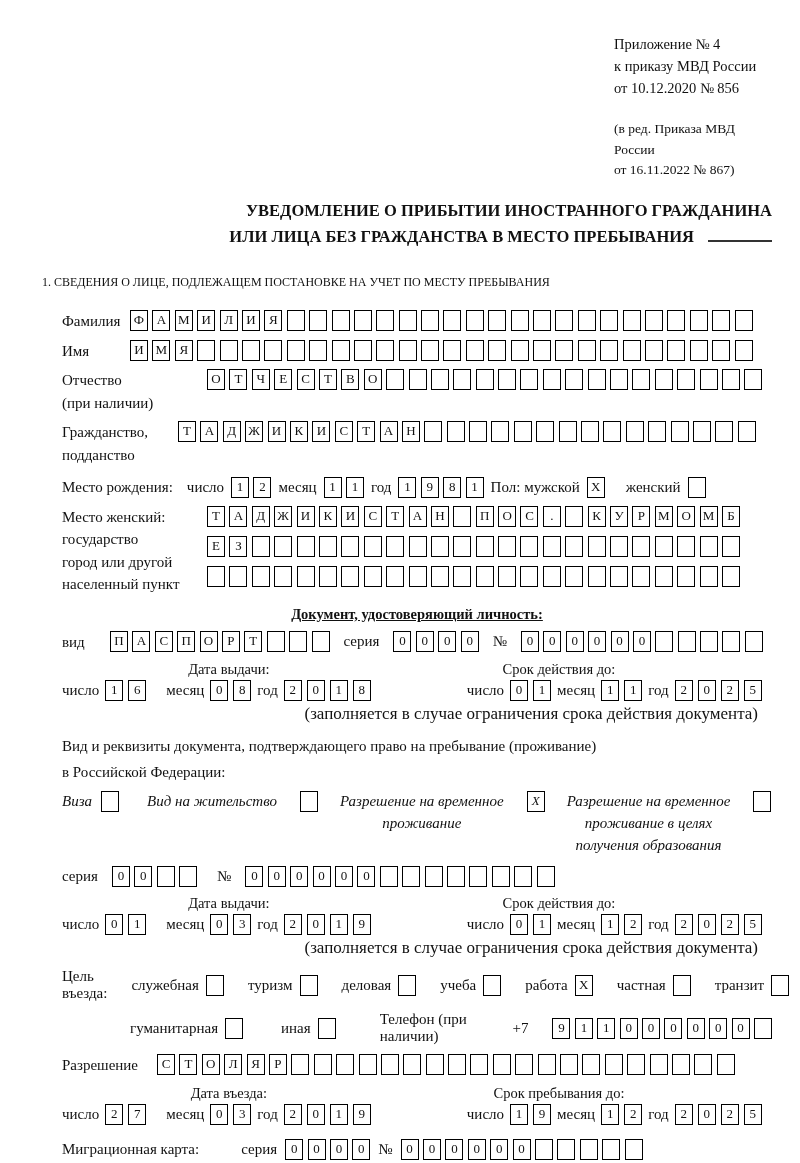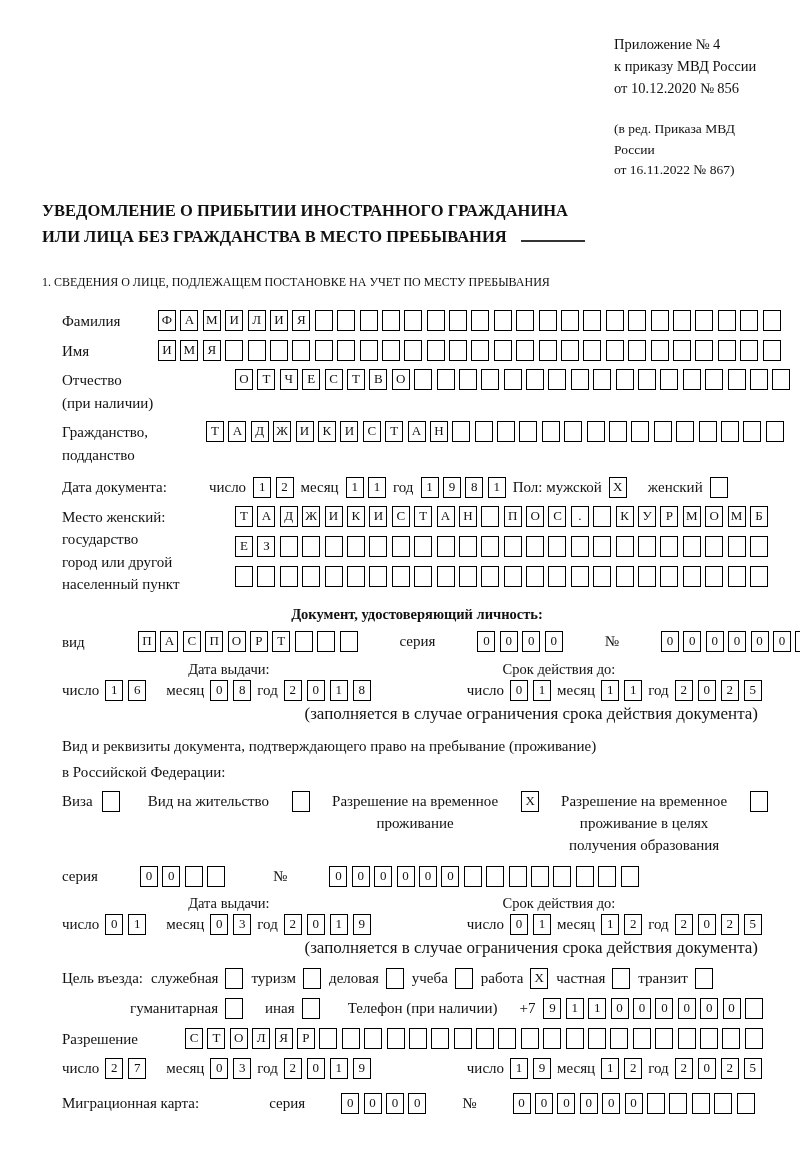--- a/index.html
+++ b/index.html
@@ -6,49 +6,49 @@
   body{
     width:800px;min-height:1163px;
     font-family:"Liberation Serif","DejaVu Serif",serif;
     color:#111;font-size:15px;position:relative;
   }
   .page{padding:34px 28px 20px 62px;box-sizing:border-box;}
   
   .appendix{margin-left:552px;line-height:1.28;font-size:14.5px;}
   .edition{margin-left:552px;line-height:1.28;font-size:13.5px;margin-top:20px;}
   .forma{ text-align:right;padding-right:32px;font-weight:bold;font-size:16px;margin-top:26px;letter-spacing:.5px;}
-  .title{ text-align:left;font-weight:bold;font-size:16.5px;line-height:1.55;margin-top:18px;margin-left:-20px;}
+  .title{ text-align:right;font-weight:bold;font-size:16.5px;line-height:1.55;margin-top:18px;margin-left:-20px;}
   .blank-line{display:inline-block;width:64px;border-bottom:2.5px solid #333;height:14px;margin-left:14px;}
   .sec-head{font-weight:normal;font-size:12px;margin:26px 0 20px -20px;text-align:left;}
   
-  .frow{display:flex;align-items:flex-start;margin-bottom:7px;gap:28px;}
+  .frow{display:flex;align-items:flex-start;margin-bottom:7px;}
   .lbl{white-space:pre-line;line-height:1.5;flex:none;}
   .w68{width:68px;} .w116{width:116px;} .w145{width:145px;} .w48{width:48px;} .w95{width:95px;}
   .cells{display:flex;gap:4.4px;flex:none;}
   .cell{
     box-sizing:border-box;flex:none;display:inline-block;
     width:18px;height:21px;border:1.8px solid #000;
     text-align:center;line-height:17.5px;font-size:13px;
   }
   .stack{display:flex;flex-direction:column;gap:9px;}
   .inline{display:flex;align-items:center;gap:7px;flex-wrap:nowrap;}
   .gap14{margin-left:14px;} .gap20{margin-left:20px;}
-  .center-bold{text-align:center;font-weight:bold;font-size:14.5px;margin:10px 0 8px 0;}
+  .center-bold{text-align:center;font-weight:bold;font-size:14.5px;margin:10px 0 8px 0;text-decoration:underline;}
   .two-col-head{display:flex;margin:8px 0 2px 0;font-size:14.5px;}
   .two-col-head .h1{width:47%;text-align:center;}
   .two-col-head .h2{width:46%;text-align:center;}
   .daterow{display:flex;align-items:center;margin-bottom:2px;}
   .dgroup{display:flex;align-items:center;gap:6px;}
   .dgroup .cells{gap:5px;}
   .right-note{text-align:right;font-size:17px;padding-right:14px;margin:3px 0 10px 0;}
   .para{line-height:1.7;margin:4px 0 2px 0;}
-  .opt-row{display:flex;align-items:flex-start;margin:6px 0 10px 0;gap:8px;}
+  .opt-row{display:flex;align-items:flex-start;margin:6px 0 10px 0;gap:8px;font-style:italic;}
   .opt{display:flex;align-items:flex-start;gap:9px;}
   .opt .olbl{white-space:pre-line;text-align:center;line-height:1.45;}
-  .purpose-row{display:flex;align-items:center;gap:8px;margin-bottom:9px;flex-wrap:nowrap;}
+  .purpose-row{display:flex;align-items:center;gap:24px;margin-bottom:9px;flex-wrap:nowrap;}
   .mt10{margin-top:10px;} .mt14{margin-top:14px;}
 </style>
 </head>
 <body>
 
 <div class="page">
 
   <div class="appendix lbl">Приложение № 4
 к приказу МВД России
 от 10.12.2020 № 856</div>
@@ -189,21 +189,21 @@
         <span class="cell"></span>
         <span class="cell"></span>
         <span class="cell"></span>
         <span class="cell"></span>
         <span class="cell"></span>
         <span class="cell"></span>
       </span>
   </div>
 
   <div class="frow mt10" style="align-items:center;">
-    <span class="lbl">Дата документа:</span>
+    <span class="lbl">Место рождения:</span>
     <span class="inline gap14">
       <span>число</span>
       <span class="cells">
           <span class="cell">1</span>
           <span class="cell">2</span>
         </span>
       <span>месяц</span>
       <span class="cells">
           <span class="cell">1</span>
           <span class="cell">1</span>
@@ -603,20 +603,24 @@
         <span class="cell"></span>
         <span class="cell"></span>
         <span class="cell"></span>
         <span class="cell"></span>
         <span class="cell"></span>
         <span class="cell"></span>
         <span class="cell"></span>
       </span>
   </div>
 
+  <div class="two-col-head">
+    <span class="h1">Дата въезда:</span>
+    <span class="h2">Срок пребывания до:</span>
+  </div>
   <div class="daterow">
     <span class="dgroup">
       <span>число</span>
       <span class="cells">
           <span class="cell">2</span>
           <span class="cell">7</span>
         </span>
       <span class="gap14">месяц</span>
       <span class="cells">
           <span class="cell">0</span>

